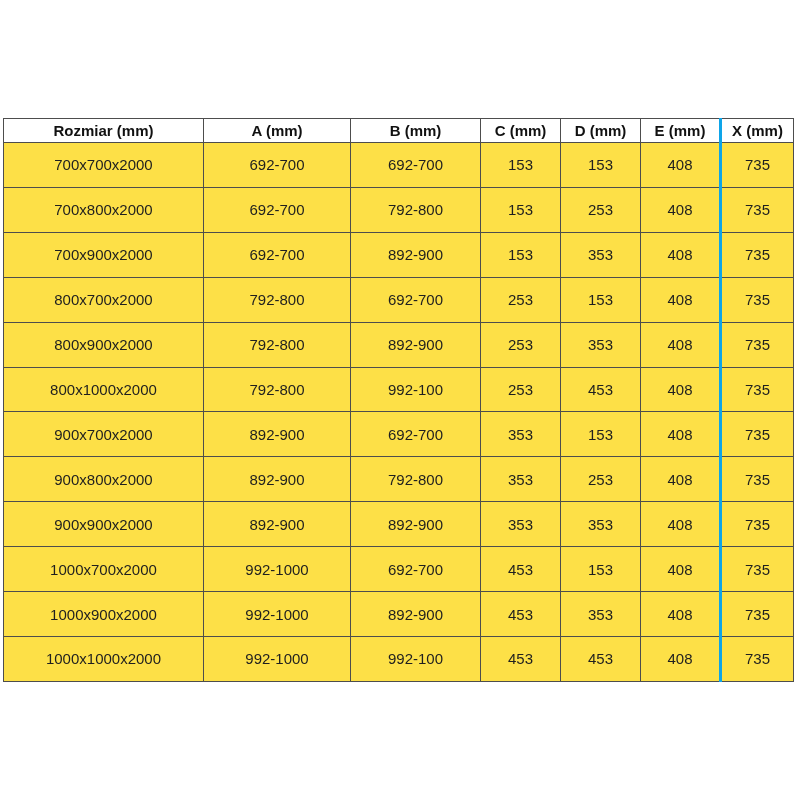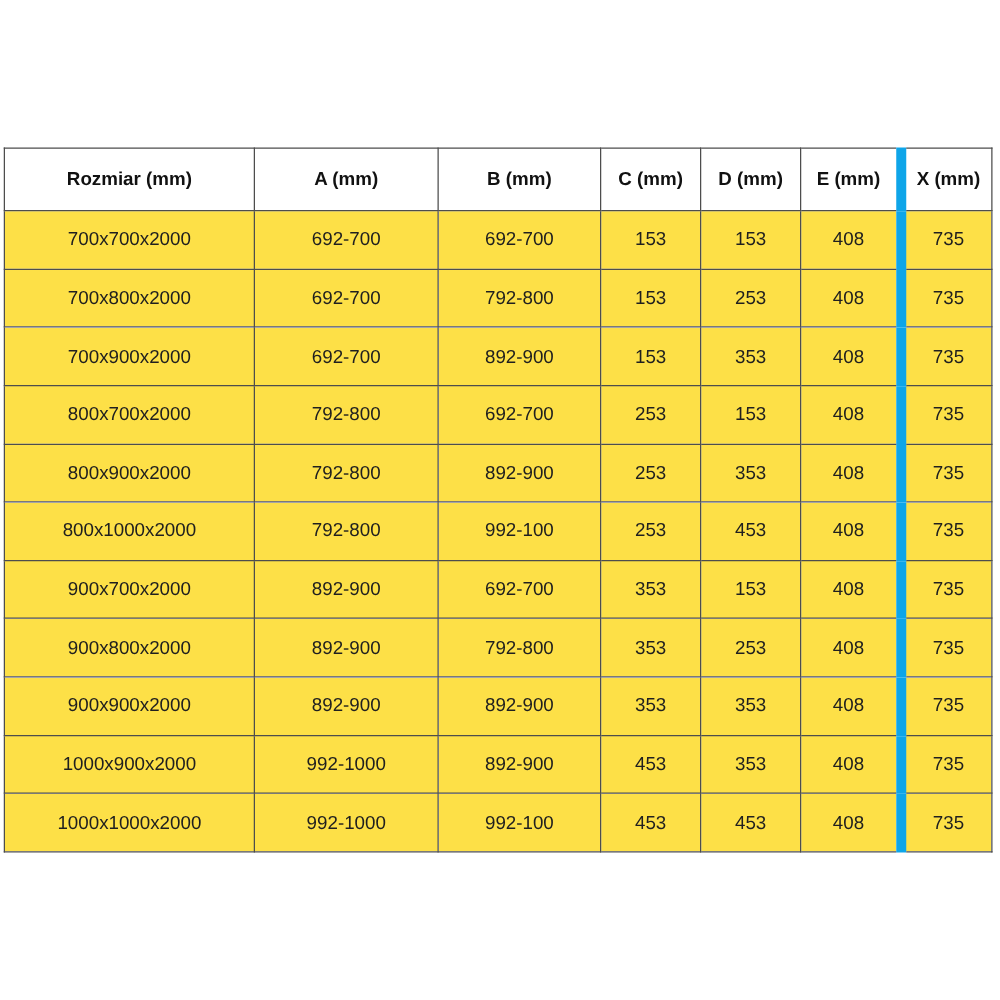--- a/index.html
+++ b/index.html
@@ -34,23 +34,23 @@
     text-align: center;
     vertical-align: middle;
     font-size: 15px;
     color: #1f1f1f;
     white-space: nowrap;
     overflow: hidden;
     padding: 0 2px;
   }
   
   .size-table th:nth-child(7), .size-table td:nth-child(7) {
-    border-left: 8px solid #0ea5e9;
+    border-left: 3px solid #0ea5e9;
   }
-  .size-table thead tr { height: 50px; }
+  .size-table thead tr { height: 24px; }
   .size-table tbody tr { height: 33px; background: #fde047; }
   .size-table th {
     font-weight: bold;
     color: #111111;
     background: #ffffff;
   }
 </style>
 </head>
 <body>
 
@@ -152,20 +152,29 @@
         <tr>
           <td>900x900x2000</td>
           <td>892-900</td>
           <td>892-900</td>
           <td>353</td>
           <td>353</td>
           <td>408</td>
           <td>735</td>
         </tr>
         <tr>
+          <td>1000x700x2000</td>
+          <td>992-1000</td>
+          <td>692-700</td>
+          <td>453</td>
+          <td>153</td>
+          <td>408</td>
+          <td>735</td>
+        </tr>
+        <tr>
           <td>1000x900x2000</td>
           <td>992-1000</td>
           <td>892-900</td>
           <td>453</td>
           <td>353</td>
           <td>408</td>
           <td>735</td>
         </tr>
         <tr>
           <td>1000x1000x2000</td>

